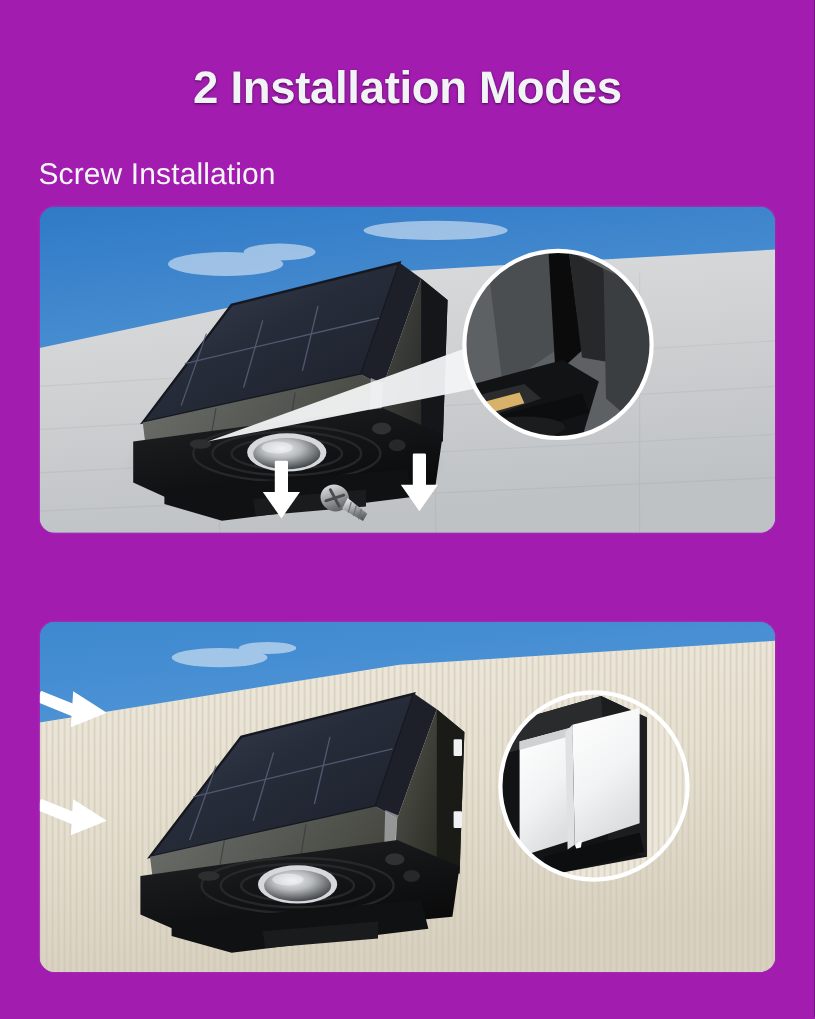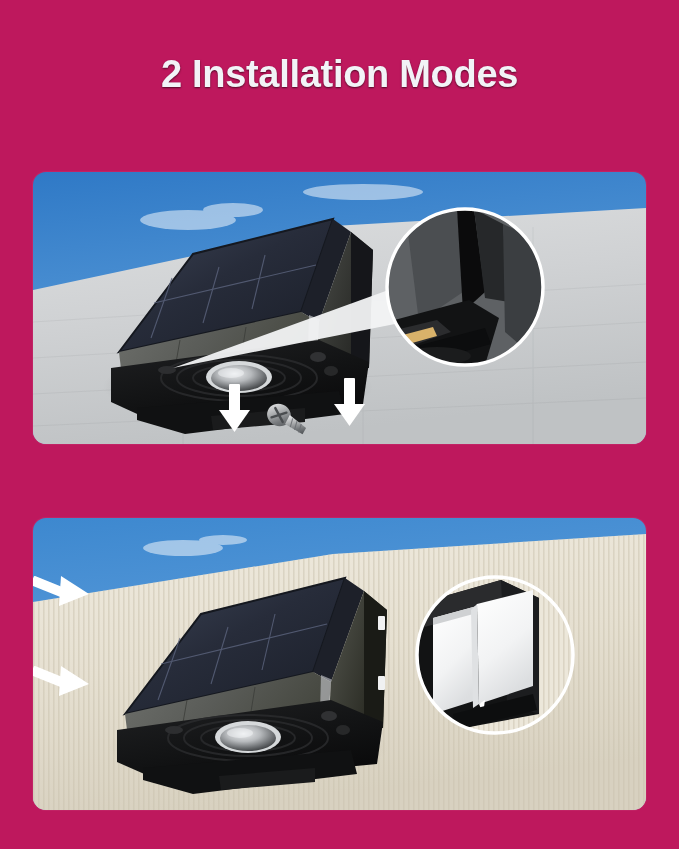--- a/index.html
+++ b/index.html
@@ -3,21 +3,21 @@
 <meta charset="utf-8">
 <style>
   html,body{margin:0;padding:0;}
   body{
     width:679px;height:849px;
     background:#070a1c;
     font-family:"Liberation Sans", sans-serif;
     overflow:hidden;
     position:relative;
   }
-  .page{position:relative;width:679px;height:849px;background:#be185d;}
+  .page{position:relative;width:679px;height:849px;background:#a21caf;}
 
   .title{
     position:absolute;top:53px;left:0;width:679px;
     text-align:center;
     font-size:38px;font-weight:bold;color:#f2f3f7;
     letter-spacing:-0.3px;
     text-shadow:0 1px 2px rgba(0,0,0,.6);
   }
 
   .sect-label{
@@ -38,20 +38,21 @@
 
   .panel svg{display:block;width:100%;height:100%;}
 </style>
 </head>
 <body>
 
 <div class="page">
 
   <div class="title">2 Installation Modes</div>
 
+  <div class="sect-label one">Screw Installation</div>
 
   <div class="panel one">
     <svg viewBox="0 0 613 272" preserveAspectRatio="none">
       <defs>
         <linearGradient id="sky1" x1="0" y1="0" x2="0.25" y2="1">
           <stop offset="0" stop-color="#2f79c6"></stop>
           <stop offset="55%" stop-color="#4f93d4"></stop>
           <stop offset="100%" stop-color="#9fc3e4"></stop>
         </linearGradient>
         <linearGradient id="wall1" x1="0" y1="0" x2="0.3" y2="1">

